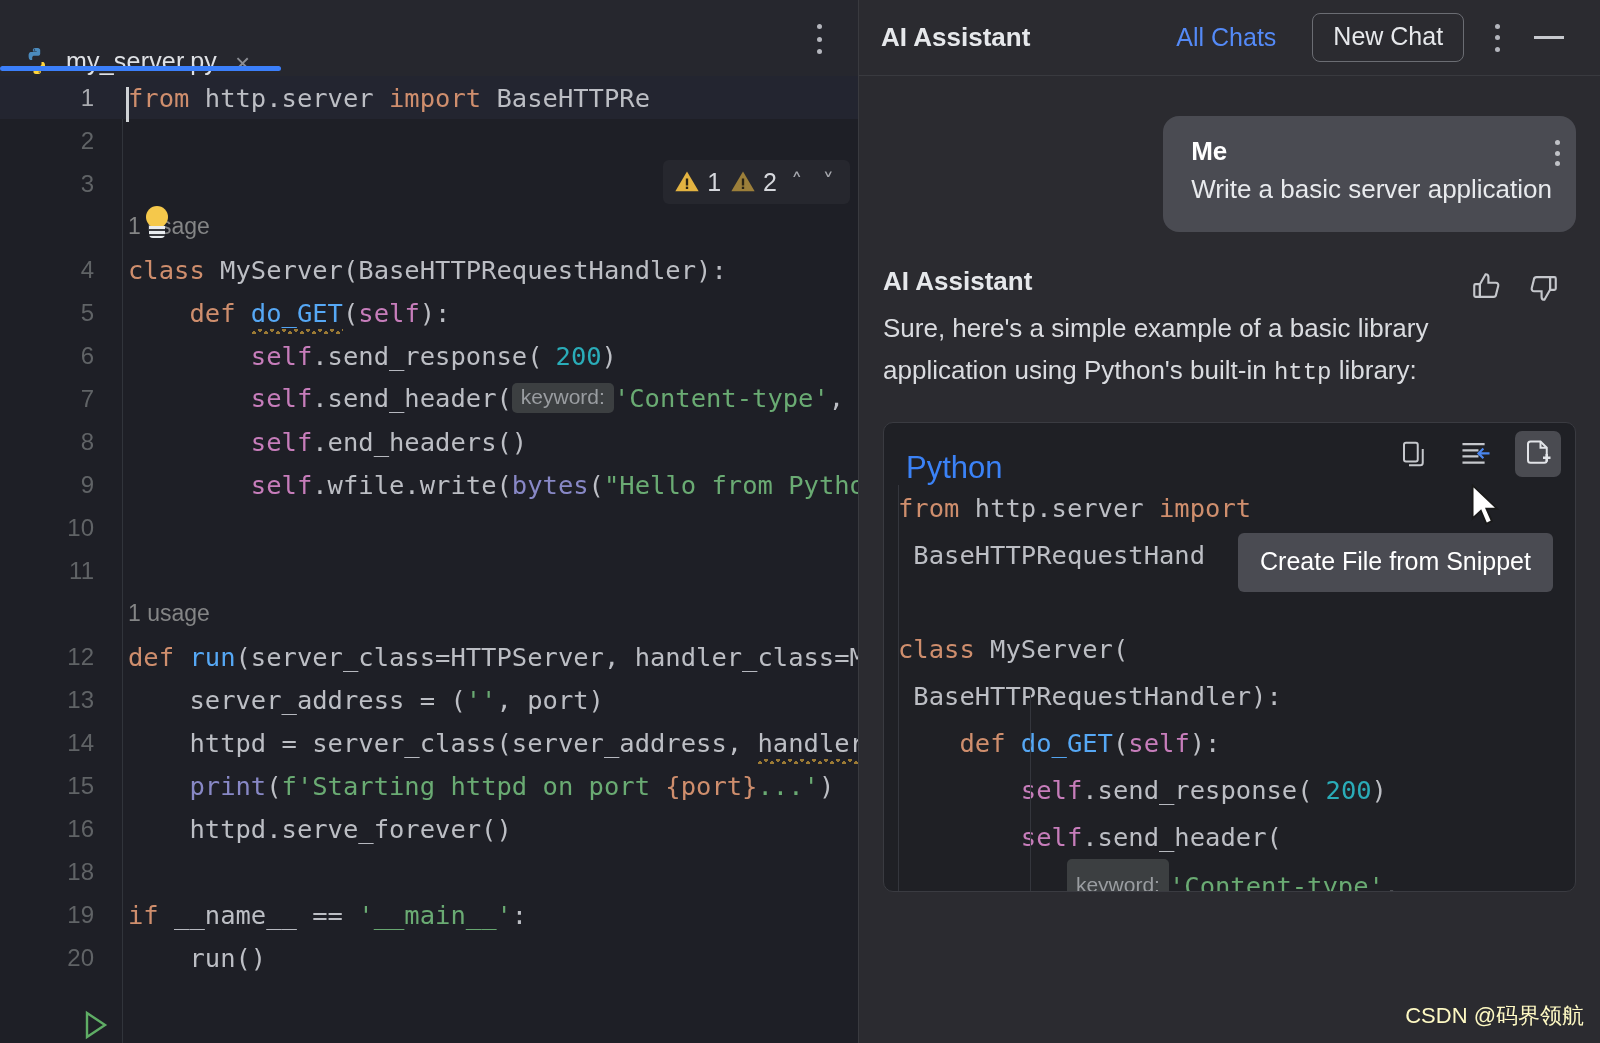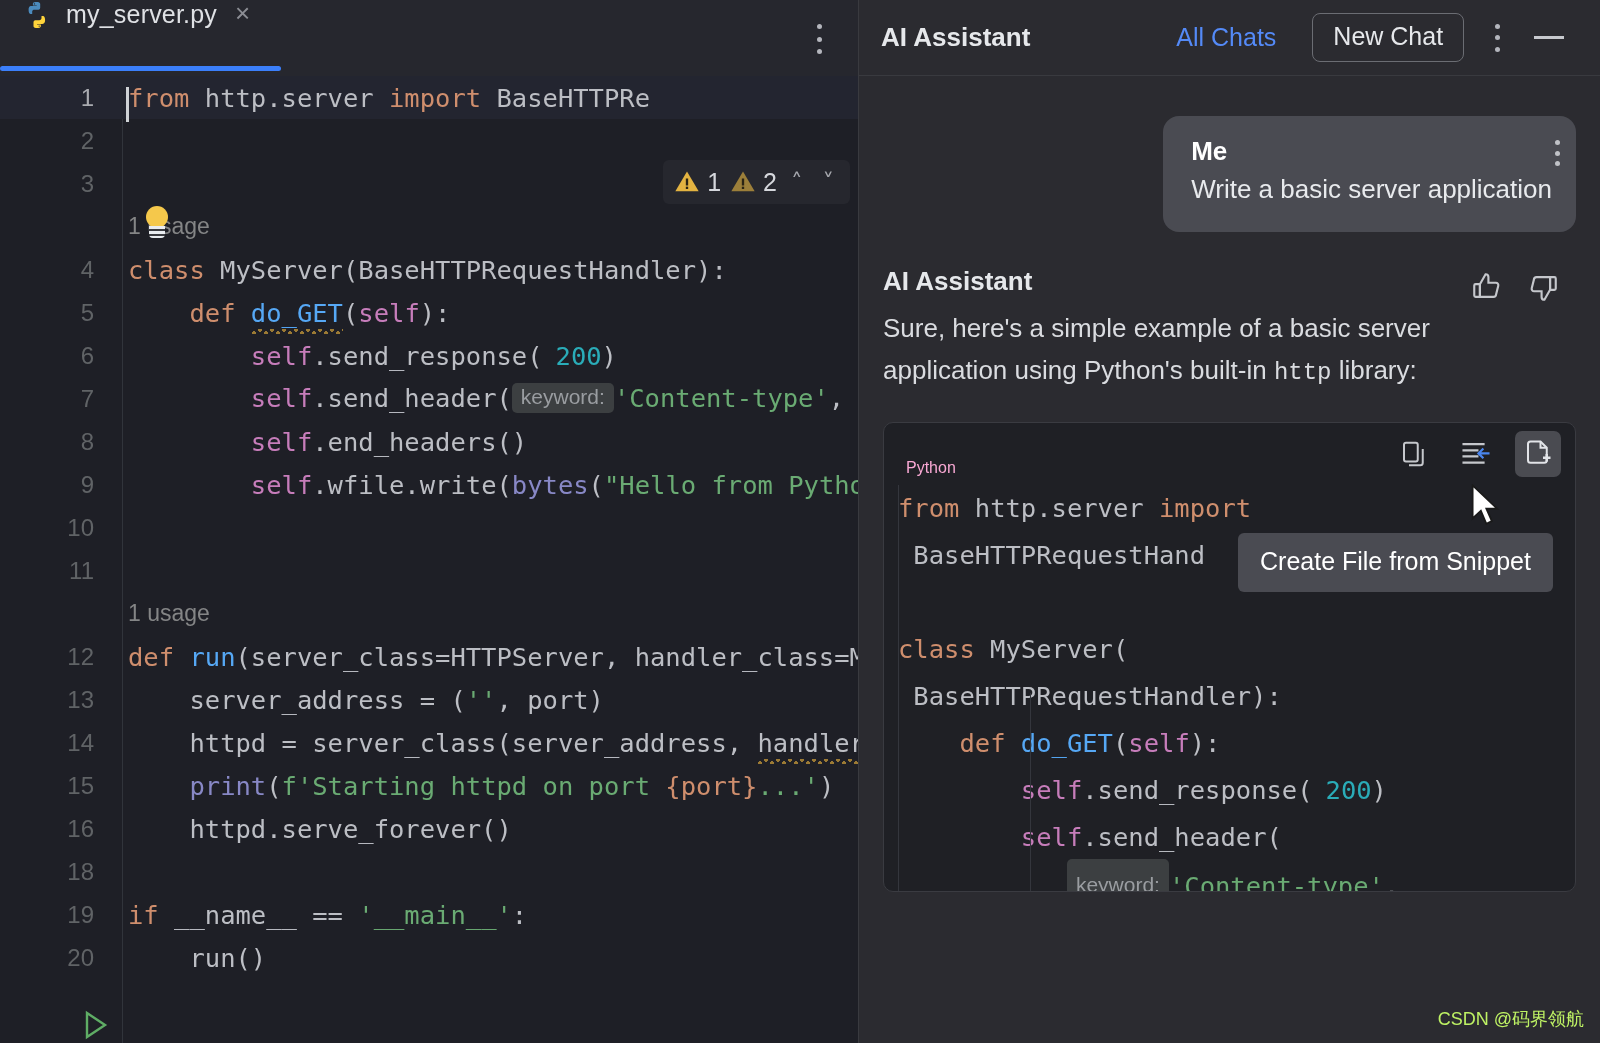--- a/index.html
+++ b/index.html
@@ -19,21 +19,21 @@
     overflow: hidden;
   }
   .tabbar {
     height: 76px;
     background: #26272e;
     display: flex;
     align-items: center;
     position: relative;
   }
   .tab {
-    display: flex; align-items: flex-start;
+    display: flex; align-items: flex-end;
     gap: 14px;
     height: 76px;
     padding: 0 24px 0 22px;
     position: relative;
   }
   .py-icon { width: 30px; height: 30px; position: relative; display:block; }
   .tab-title {
     font-size: 25px; color: #dfe1e5; letter-spacing: .2px;
     font-family: "Liberation Sans", sans-serif;
   }
@@ -187,21 +187,21 @@
     border: 1px solid #3a3b41;
     border-radius: 10px;
     position: relative;
     height: 470px;
     overflow: hidden;
   }
   .snippet-head {
     height: 62px; display: flex; align-items: center;
     padding: 0 14px 0 22px;
   }
-  .snip-lang { font-size: 16px; color: #f9a8d4; margin-top: 27px; }
+  .snip-lang { font-size: 31px; color: #3b82f6; margin-top: 27px; }
   .snip-tools { margin-left: auto; display: flex; align-items: center; gap: 16px; }
   .snip-tool { width: 46px; height: 46px; display:flex; align-items:center; justify-content:center; border-radius:7px; }
   .snip-tool.active { background: #4a4b51; }
   .snip-code {
     font-family: "DejaVu Sans Mono", monospace;
     font-size: 25.5px;
     line-height: 47px;
     padding: 0 0 0 14px;
     color: #bcbec4;
     white-space: pre;
@@ -212,21 +212,21 @@
   .tooltip {
     position: absolute; left: 1238px; top: 533px;
     background: #4a4b52; color: #ffffff;
     font-size: 25px; padding: 14px 22px 16px;
     border-radius: 6px; white-space: nowrap;
     z-index: 50;
   }
   .cursor-arrow { position: absolute; left: 1468px; top: 484px; z-index: 60; }
   .watermark {
     position: absolute; right: 16px; bottom: 12px;
-    font-size: 18px; color: #bef264;
+    font-size: 22px; color: #fef9c3;
     font-family: "Liberation Sans", sans-serif;
     z-index: 70;
   }
 </style>
 </head>
 <body>
 
 <div class="app">
 
   <div class="editor-pane">
@@ -424,21 +424,21 @@
               <path d="M7 10l4-7a2 2 0 0 1 2 2v4h5.3a1.7 1.7 0 0 1 1.65 2.1l-1.5 6A2 2 0 0 1 16.5 19H7z"></path>
             </svg>
           </span>
           <span>
             <svg width="34" height="34" viewBox="0 0 24 24" fill="none" stroke="#c5c7cc" stroke-width="1.5">
               <path d="M17 14V5h3a1 1 0 0 1 1 1v7a1 1 0 0 1-1 1h-3z"></path>
               <path d="M17 14l-4 7a2 2 0 0 1-2-2v-4H5.7a1.7 1.7 0 0 1-1.65-2.1l1.5-6A2 2 0 0 1 7.5 5H17z"></path>
             </svg>
           </span>
         </div>
-        <div class="ai-text"><span>Sure, here's a simple example of a basic server application using Python's built-in </span><span class="mono">http</span><span> library:</span></div>
+        <div class="ai-text"><span>Sure, here's a simple example of a basic library application using Python's built-in </span><span class="mono">http</span><span> library:</span></div>
 
         <div class="snippet">
           <div class="snippet-head">
             <span class="snip-lang">Python</span>
             <span class="snip-tools">
               <span class="snip-tool">
                 <svg width="30" height="30" viewBox="0 0 24 24" fill="none" stroke="#c5c7cc" stroke-width="1.6">
                   <rect x="4" y="3" width="11" height="15" rx="1.6"></rect>
                   <path d="M8 21h9a2 2 0 0 0 2-2V8"></path>
                 </svg>

